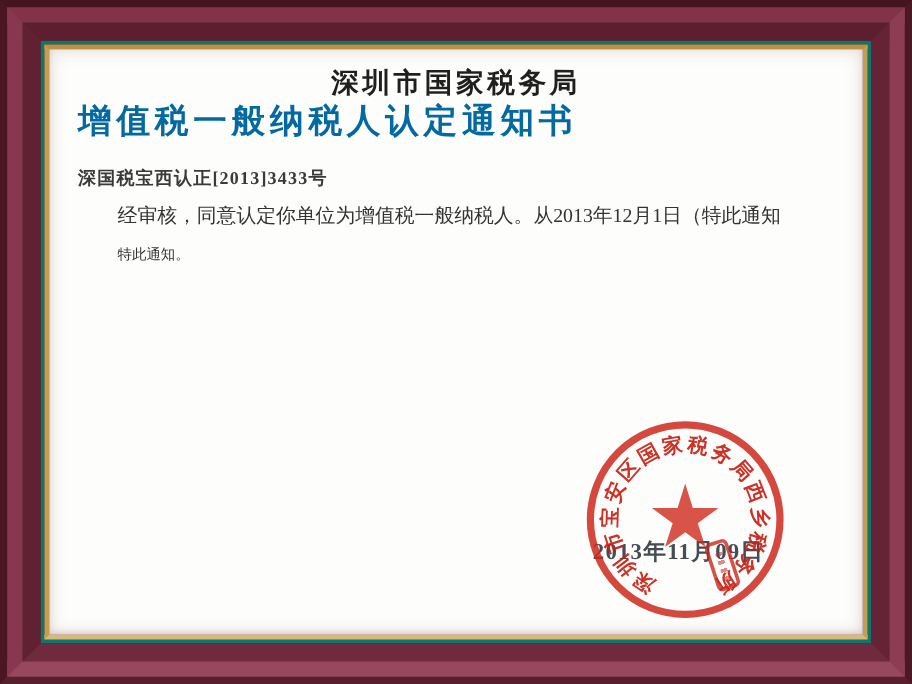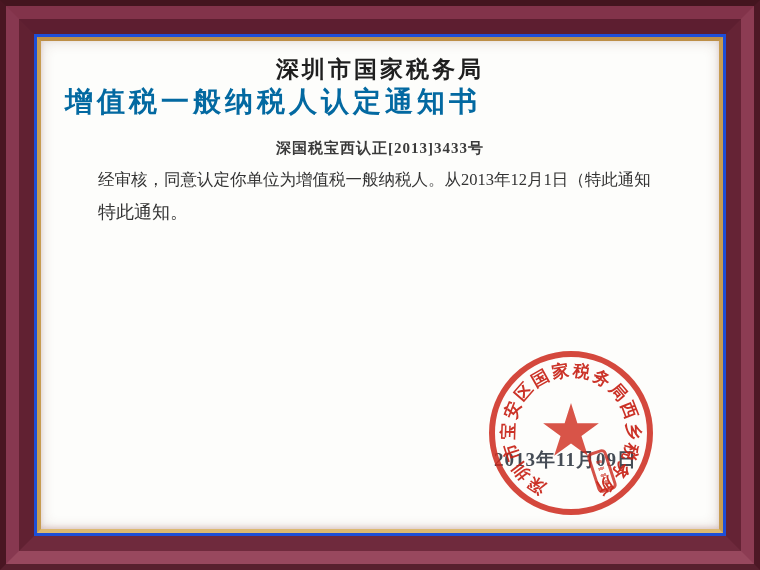--- a/index.html
+++ b/index.html
@@ -11,40 +11,40 @@
   .frame-l1{position:absolute;inset:0;
     border-style:solid;border-width:6px;
     border-color:#44151f #4d1825 #58202e #491622;}
   .frame-l2{position:absolute;inset:0;
     border-style:solid;border-width:13px;
     border-color:#82334a #8c3c53 #98485e #873850;}
   .frame-l3{position:absolute;inset:0;
     border-style:solid;border-width:15px;
     border-color:#5d1e30 #652335 #6f2a3d #612132;}
   .frame-l4{position:absolute;inset:0;
-    border:3px solid #1d4ed8;}
+    border:3px solid #0f766e;}
   .gold-liner{position:absolute;inset:0;
     border-style:solid;border-width:4px;
     border-color:#bd8f47 #c79d52 #dcb972 #c79d52;}
   .paper{
     position:absolute;inset:0;background:#fdfdfb;
     box-shadow:inset 0 0 14px rgba(90,50,40,.18), inset 0 -2px 4px rgba(190,120,120,.25);
     padding:0 24px;box-sizing:border-box;color:#2e2e2e;
   }
   
   .title1{margin-top:13px;text-align:center;font-size:23px;font-weight:bold;
     letter-spacing:3px;line-height:31px;color:#1f1f1f;}
   .title2{text-align:left;font-size:28px;font-weight:bold;
     letter-spacing:4px;line-height:33px;color:#0369a1;}
-  .doc-number{margin-top:21px;text-align:center;font-size:15px;font-weight:bold;
+  .doc-number{margin-top:21px;text-align:left;font-size:15px;font-weight:bold;
     letter-spacing:1px;color:#3a3a3a;}
   .addressee{margin-top:17px;font-size:16px;line-height:24px;color:#333;}
   .body-line{font-size:16.5px;line-height:33px;color:#333;}
   .indent{text-indent:33px;}
-  .closing{font-size:18px;line-height:33px;text-indent:33px;color:#333;}
+  .closing{font-size:12px;line-height:33px;text-indent:33px;color:#333;}
   
   .date-text{
     position:absolute;left:494px;top:447px;z-index:1;
     font-size:19px;font-weight:bold;letter-spacing:1px;color:#454c55;
   }
   
   .seal{
     position:absolute;left:489px;top:351px;width:152px;height:152px;z-index:2;
     border:6px solid rgba(205,42,29,.86);border-radius:50%;
   }

